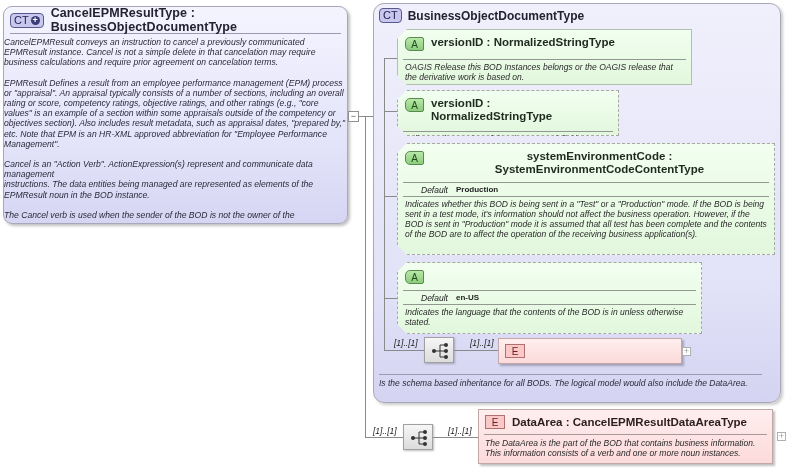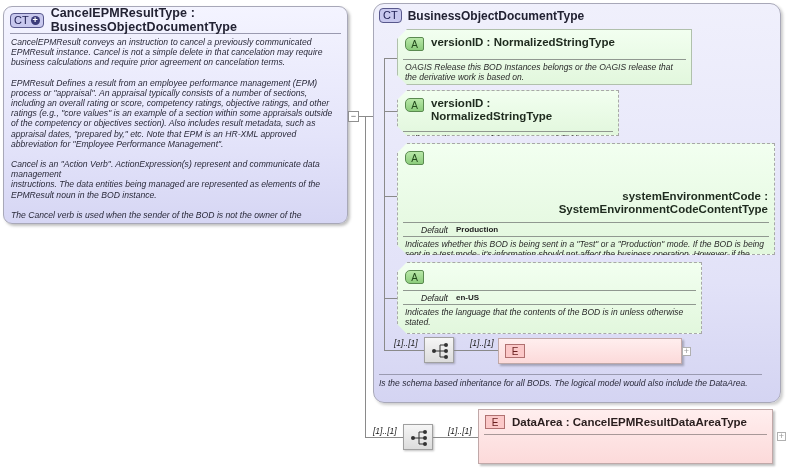--- a/index.html
+++ b/index.html
@@ -22,21 +22,21 @@
     margin-right: 7px; line-height: 1;
   }
   .ct-plus {
     display: inline-block; width: 9px; height: 9px; border-radius: 50%;
     background: #3b3b7a; color: #fff; font-size: 9px; line-height: 9px; text-align: center;
     margin-left: 2px; font-weight: bold;
   }
   .ct-title { font-weight: bold; font-size: 12.5px; color: #222233; letter-spacing: 0.1px; }
   .sep { height: 1px; background: #9a9ab0; margin: 0 6px; }
   .ct-doc {
-    padding: 3px 7px; font-style: italic; font-size: 8.6px; line-height: 10.2px; color: #2a2a3a;
+    padding: 3px 0; font-style: italic; font-size: 8.6px; line-height: 10.2px; color: #2a2a3a;
   }
   .ct-doc p { margin-bottom: 10px; }
 
   
   .collapse-btn {
     position: absolute; width: 11px; height: 11px; border: 1px solid #909090; background: #fff;
     font-size: 9px; line-height: 8px; text-align: center; color: #555;
   }
   .expand-btn {
     position: absolute; width: 9px; height: 9px; border: 1px solid #b0b0b0; background: #fff;
@@ -164,21 +164,21 @@
       <span class="a-badge">A</span>
       <span class="attr-title">versionID : NormalizedStringType</span>
     </div>
     <div class="attr-sep" style="margin-top:8px;"></div>
     <div class="attr-doc">Indicates the version of the given BOD definition.</div>
   </div>
 
   <div class="attr dashed" style="left:23px; top:139px; width:378px; height:112px;">
     <div class="attr-header">
       <span class="a-badge">A</span>
-      <span class="attr-title" style="text-align:right; width:340px;margin-top:40px;">systemEnvironmentCode : SystemEnvironmentCodeContentType</span>
+      <span class="attr-title" style="text-align:center; width:340px;">systemEnvironmentCode : SystemEnvironmentCodeContentType</span>
     </div>
     <div class="attr-sep" style="margin-top:6px;"></div>
     <div class="default-row">
       <span class="default-label">Default</span>
       <span class="default-value">Production</span>
     </div>
     <div class="attr-sep"></div>
     <div class="attr-doc">Indicates whether this BOD is being sent in a "Test" or a "Production" mode. If the BOD is being sent in a test mode, it's information should not affect the business operation. However, if the BOD is sent in "Production" mode it is assumed that all test has been complete and the contents of the BOD are to affect the operation of the receiving business application(s).</div>
   </div>
 
@@ -238,14 +238,15 @@
 </div>
 <div class="line-h" style="left:433px; top:437px; width:45px;"></div>
 <span class="card" style="left:448px; top:426px;">[1]..[1]</span>
 
 <div class="elem" style="left:478px; top:409px; width:295px; height:55px;">
   <div class="elem-header">
     <span class="e-badge">E</span>
     <span class="elem-title">DataArea : CancelEPMResultDataAreaType</span>
   </div>
   <div class="elem-sep"></div>
+  <div class="elem-doc">The DataArea is the part of the BOD that contains business information. This information consists of a verb and one or more noun instances.</div>
 </div>
 <div class="expand-btn" style="left:777px; top:432px;"><span>+</span></div>
 
 </body></html>

